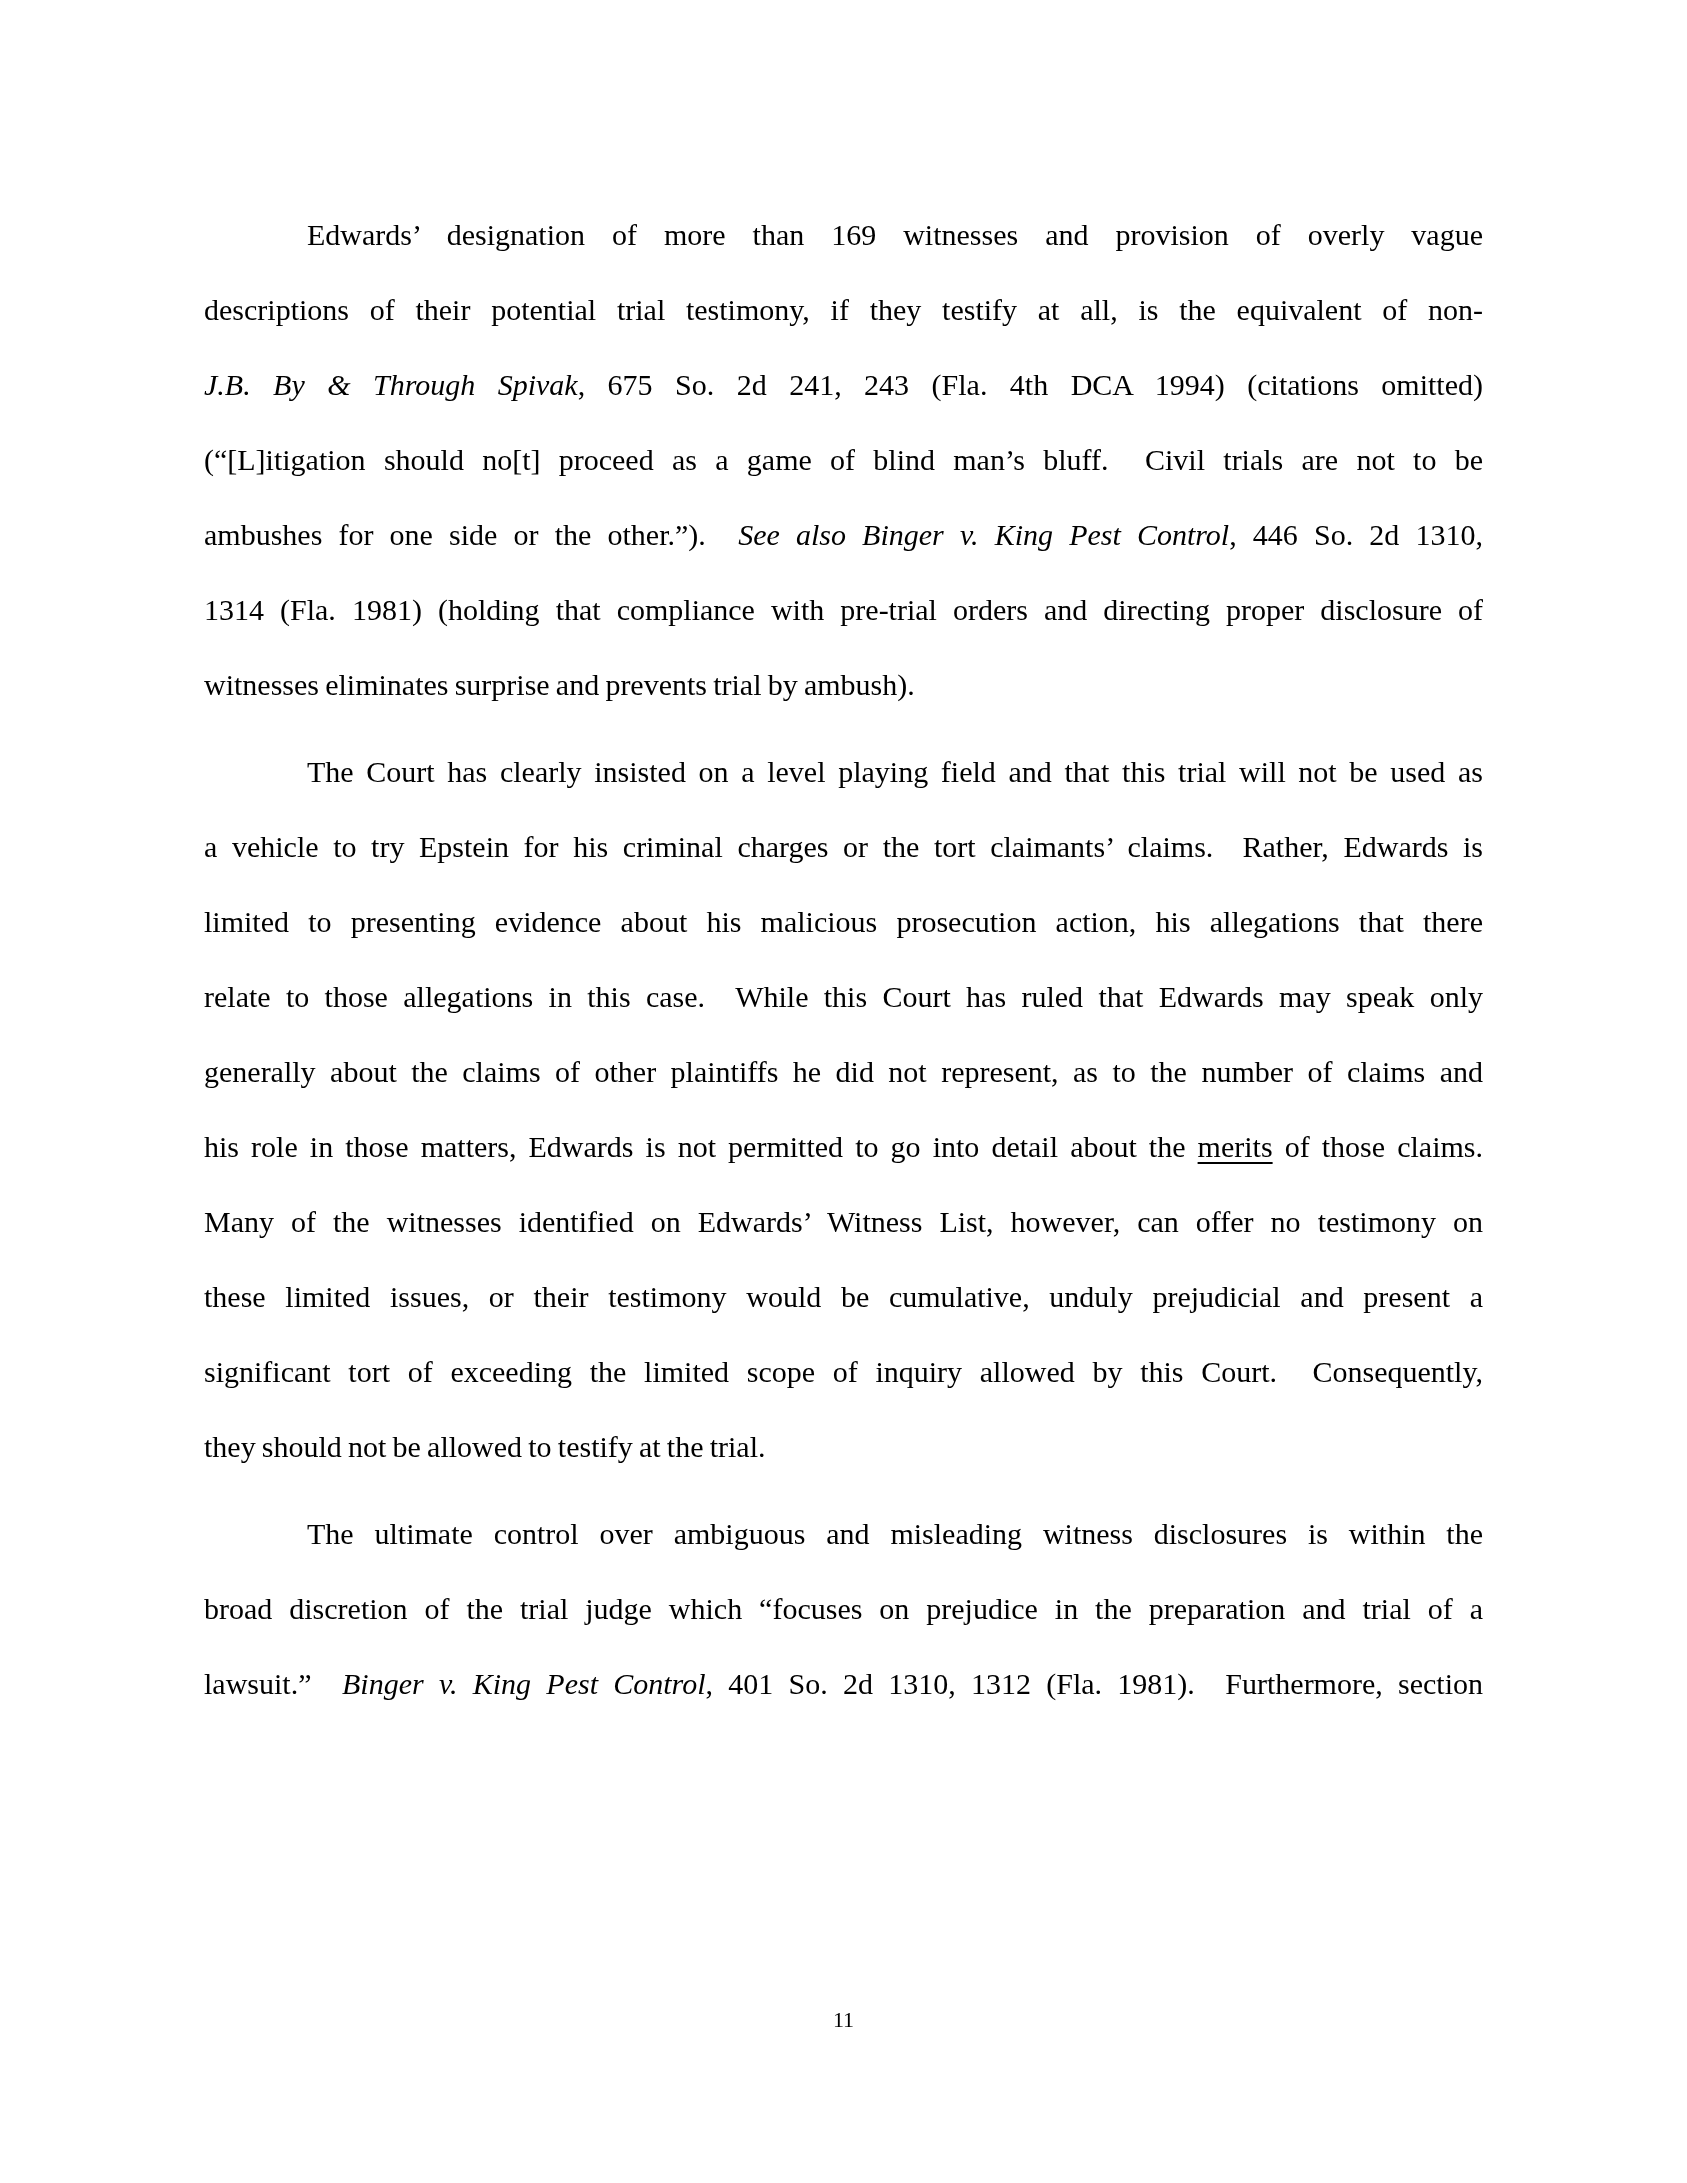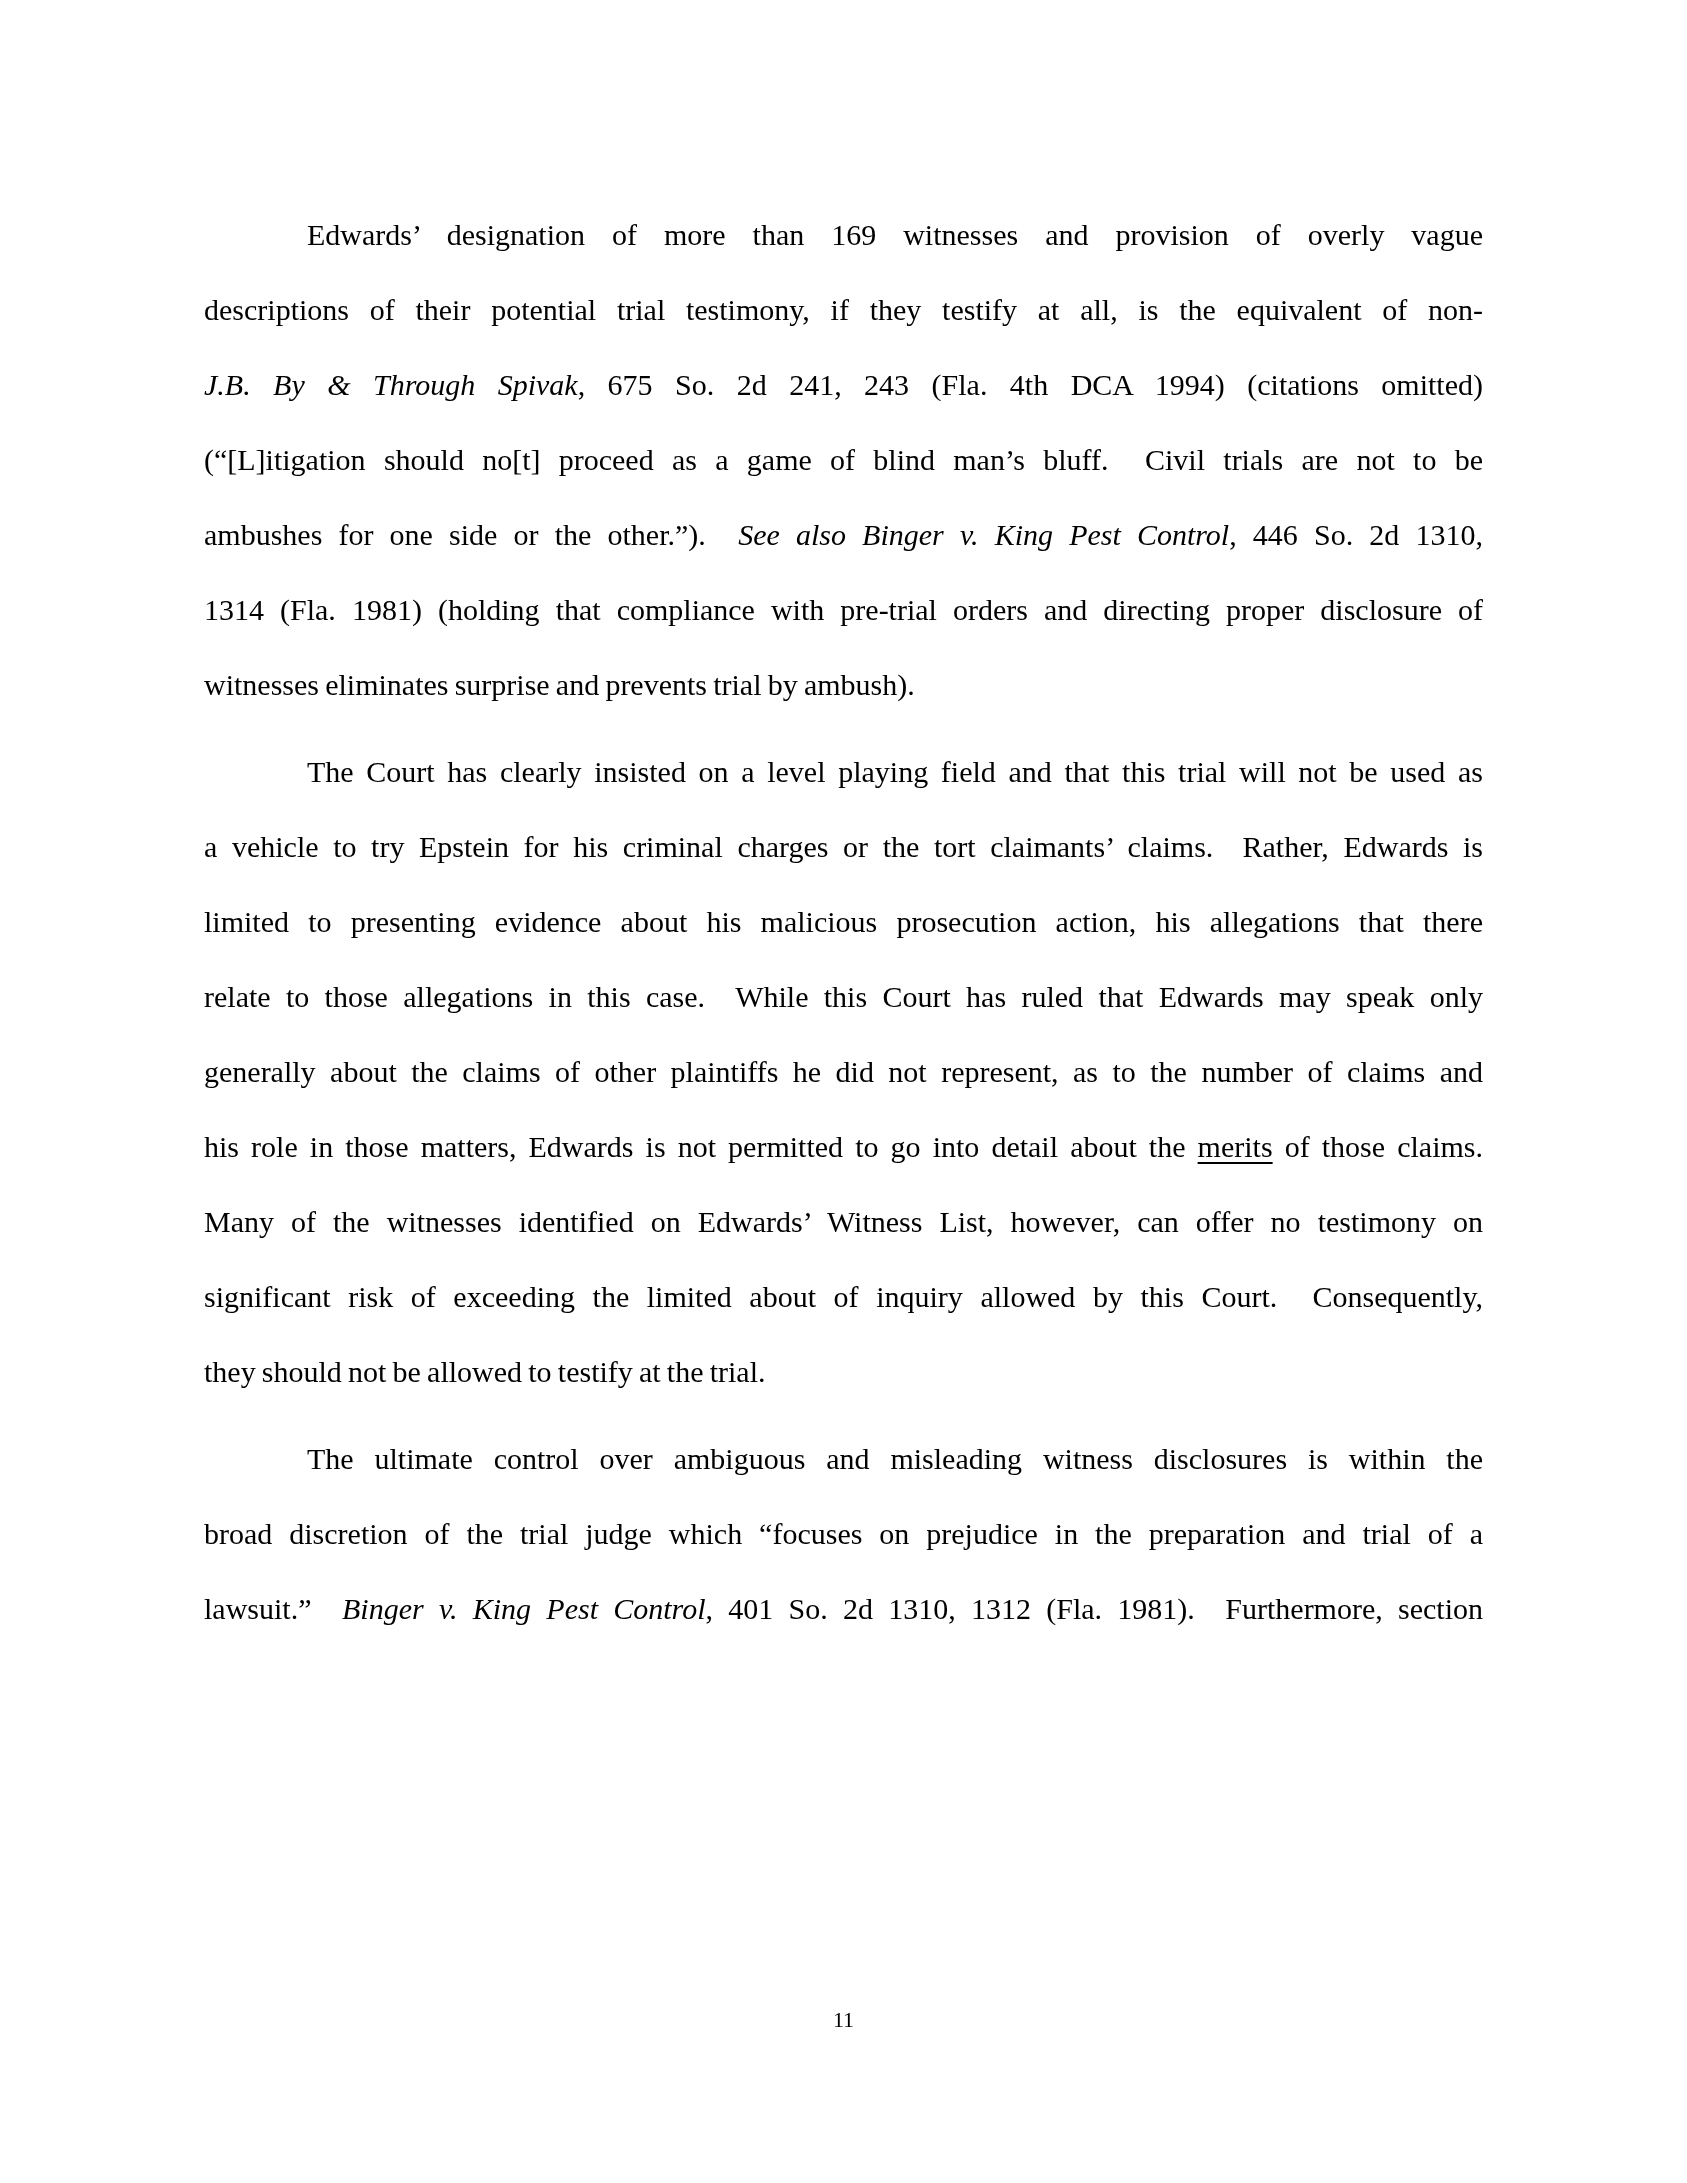--- a/index.html
+++ b/index.html
@@ -72,21 +72,22 @@
         <div class="text-line left"><span class="run-n">witnesses eliminates surprise and prevents trial by ambush).</span></div>
       </div>
       <div class="paragraph">
         <div class="text-line indent"><span class="run-n">The Court has clearly insisted on a level playing field and that this trial will not be used as</span></div>
         <div class="text-line"><span class="run-n">a vehicle to try Epstein for his criminal charges or the tort claimants’ claims.  Rather, Edwards is</span></div>
         <div class="text-line"><span class="run-n">limited to presenting evidence about his malicious prosecution action, his allegations that there</span></div>
         <div class="text-line"><span class="run-n">relate to those allegations in this case.  While this Court has ruled that Edwards may speak only</span></div>
         <div class="text-line"><span class="run-n">generally about the claims of other plaintiffs he did not represent, as to the number of claims and</span></div>
         <div class="text-line"><span class="run-n">his role in those matters, Edwards is not permitted to go into detail about the </span><span class="run-u">merits</span><span class="run-n"> of those claims.</span></div>
         <div class="text-line"><span class="run-n">Many of the witnesses identified on Edwards’ Witness List, however, can offer no testimony on</span></div>
-        <div class="text-line"><span class="run-n">significant risk of exceeding the limited about of inquiry allowed by this Court.  Consequently,</span></div>
+        <div class="text-line"><span class="run-n">these limited issues, or their testimony would be cumulative, unduly prejudicial and present a</span></div>
+        <div class="text-line"><span class="run-n">significant tort of exceeding the limited scope of inquiry allowed by this Court.  Consequently,</span></div>
         <div class="text-line left"><span class="run-n">they should not be allowed to testify at the trial.</span></div>
       </div>
       <div class="paragraph">
         <div class="text-line indent"><span class="run-n">The ultimate control over ambiguous and misleading witness disclosures is within the</span></div>
         <div class="text-line"><span class="run-n">broad discretion of the trial judge which “focuses on prejudice in the preparation and trial of a</span></div>
         <div class="text-line"><span class="run-n">lawsuit.”  </span><span class="run-i">Binger v. King Pest Control</span><span class="run-n">, 401 So. 2d 1310, 1312 (Fla. 1981).  Furthermore, section</span></div>
       </div>
     </div>
   <div class="footer">11</div>
 </div>

